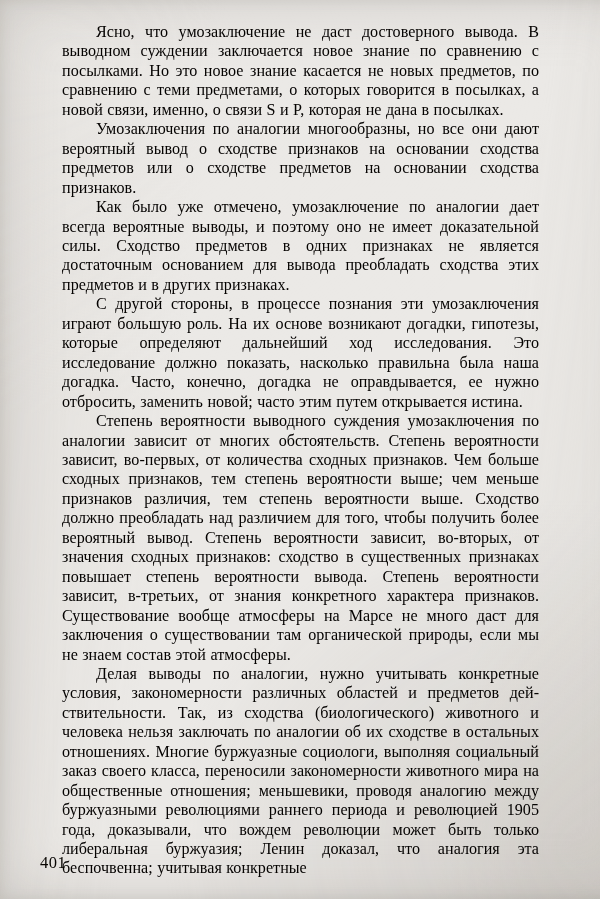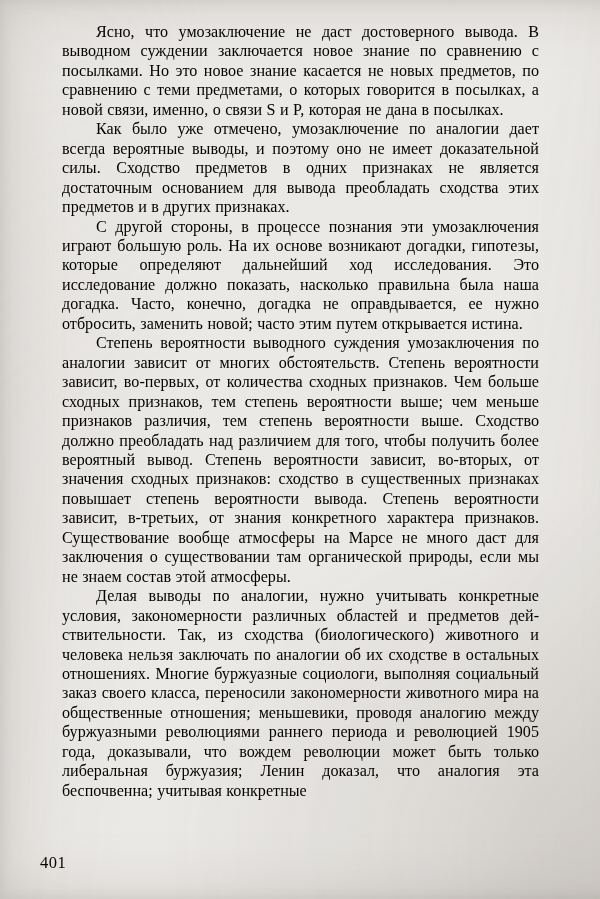--- a/index.html
+++ b/index.html
@@ -91,20 +91,21 @@
 </style>
 </head>
 <body>
 
 <div id="page">
 
   <div id="paper-grain"></div>
 
   <div id="text-column">
     <p class="para">Ясно, что умозаключение не даст достоверного вывода. В выводном суждении заключается новое знание по сравнению с посылками. Но это новое  знание касается не новых пред­метов, по сравнению с теми предметами, о которых говорит­ся в посылках, а новой связи, именно, о связи S и P, которая не дана в посылках.</p>
+    <p class="para">Умозаключения по аналогии  многообразны,  но все  они дают вероятный вывод о  сходстве  признаков  на  основании сходства предметов или о сходстве предметов  на  основании сходства признаков.</p>
     <p class="para">Как было уже отмечено, умозаключение по аналогии дает всегда вероятные выводы, и поэтому оно не имеет доказатель­ной силы. Сходство предметов в одних признаках не является достаточным основанием для вывода преобладать  сходства этих предметов и в других признаках.</p>
     <p class="para">С другой стороны, в процессе познания эти умозаключе­ния играют большую роль. На их основе возникают догадки, гипотезы, которые определяют дальнейший ход исследования. Это исследование должно показать, насколько правильна бы­ла наша догадка. Часто, конечно, догадка не оправдывается, ее нужно отбросить, заменить новой; часто этим путем откры­вается истина.</p>
     <p class="para">Степень вероятности выводного суждения умозаключения по аналогии зависит от многих обстоятельств. Степень вероят­ности зависит, во-первых, от количества сходных  признаков. Чем больше сходных признаков, тем степень вероятности вы­ше; чем меньше признаков различия, тем степень вероятности выше. Сходство должно преобладать над различием для того, чтобы получить более вероятный вывод. Степень вероятности зависит, во-вторых, от значения сходных признаков: сходство в существенных признаках повышает степень вероятности вы­вода. Степень вероятности зависит, в-третьих, от знания кон­кретного характера  признаков. Существование вообще атмо­сферы на Марсе не много даст для заключения о существова­нии там органической природы, если мы не знаем состав этой атмосферы.</p>
     <p class="para">Делая выводы по аналогии, нужно учитывать конкретные условия, закономерности различных областей и предметов дей­ствительности. Так, из сходства (биологического) животного и человека нельзя заключать по  аналогии  об их сходстве в остальных отношениях. Многие буржуазные социологи, выпол­няя социальный заказ своего класса, переносили закономерно­сти животного мира на общественные отношения; меньшевики, проводя аналогию между буржуазными революциями раннего периода и революцией 1905 года, доказывали, что вождем ре­волюции может быть только либеральная буржуазия; Ленин доказал, что аналогия эта беспочвенна; учитывая конкретные</p>
   </div>
 
   <div id="page-number">401</div>
 
   <div id="edge-shadow"></div>
 

